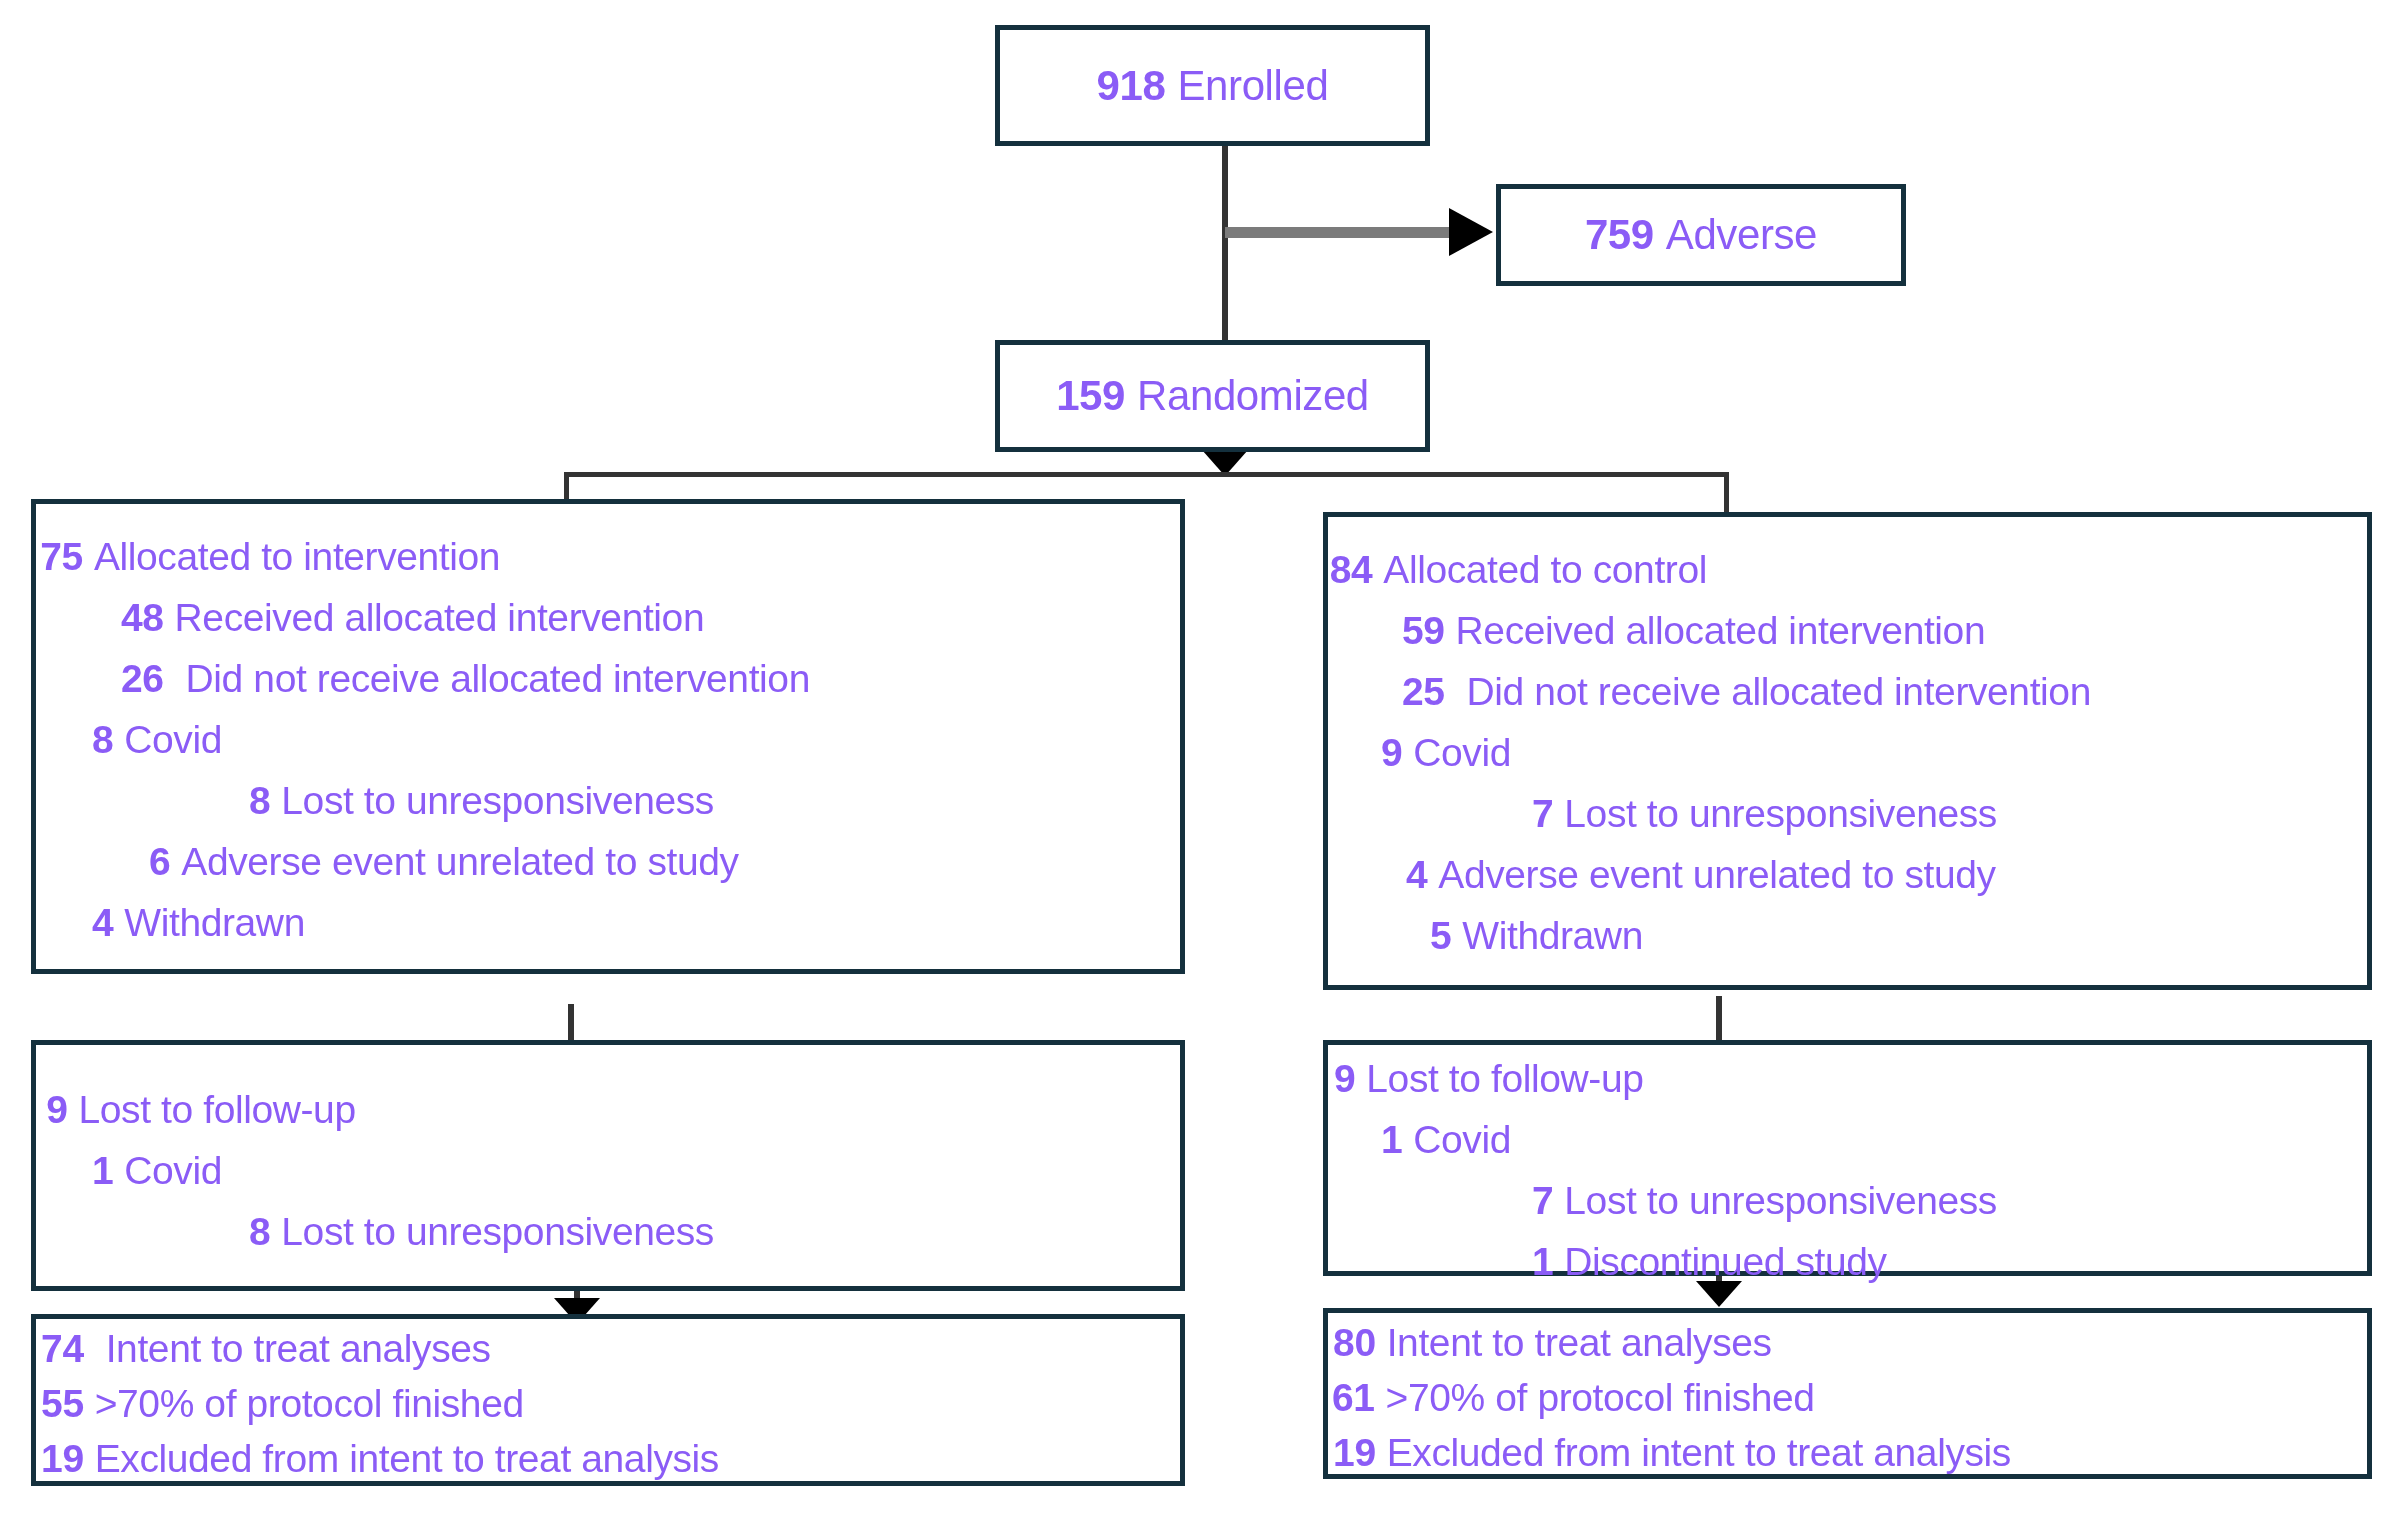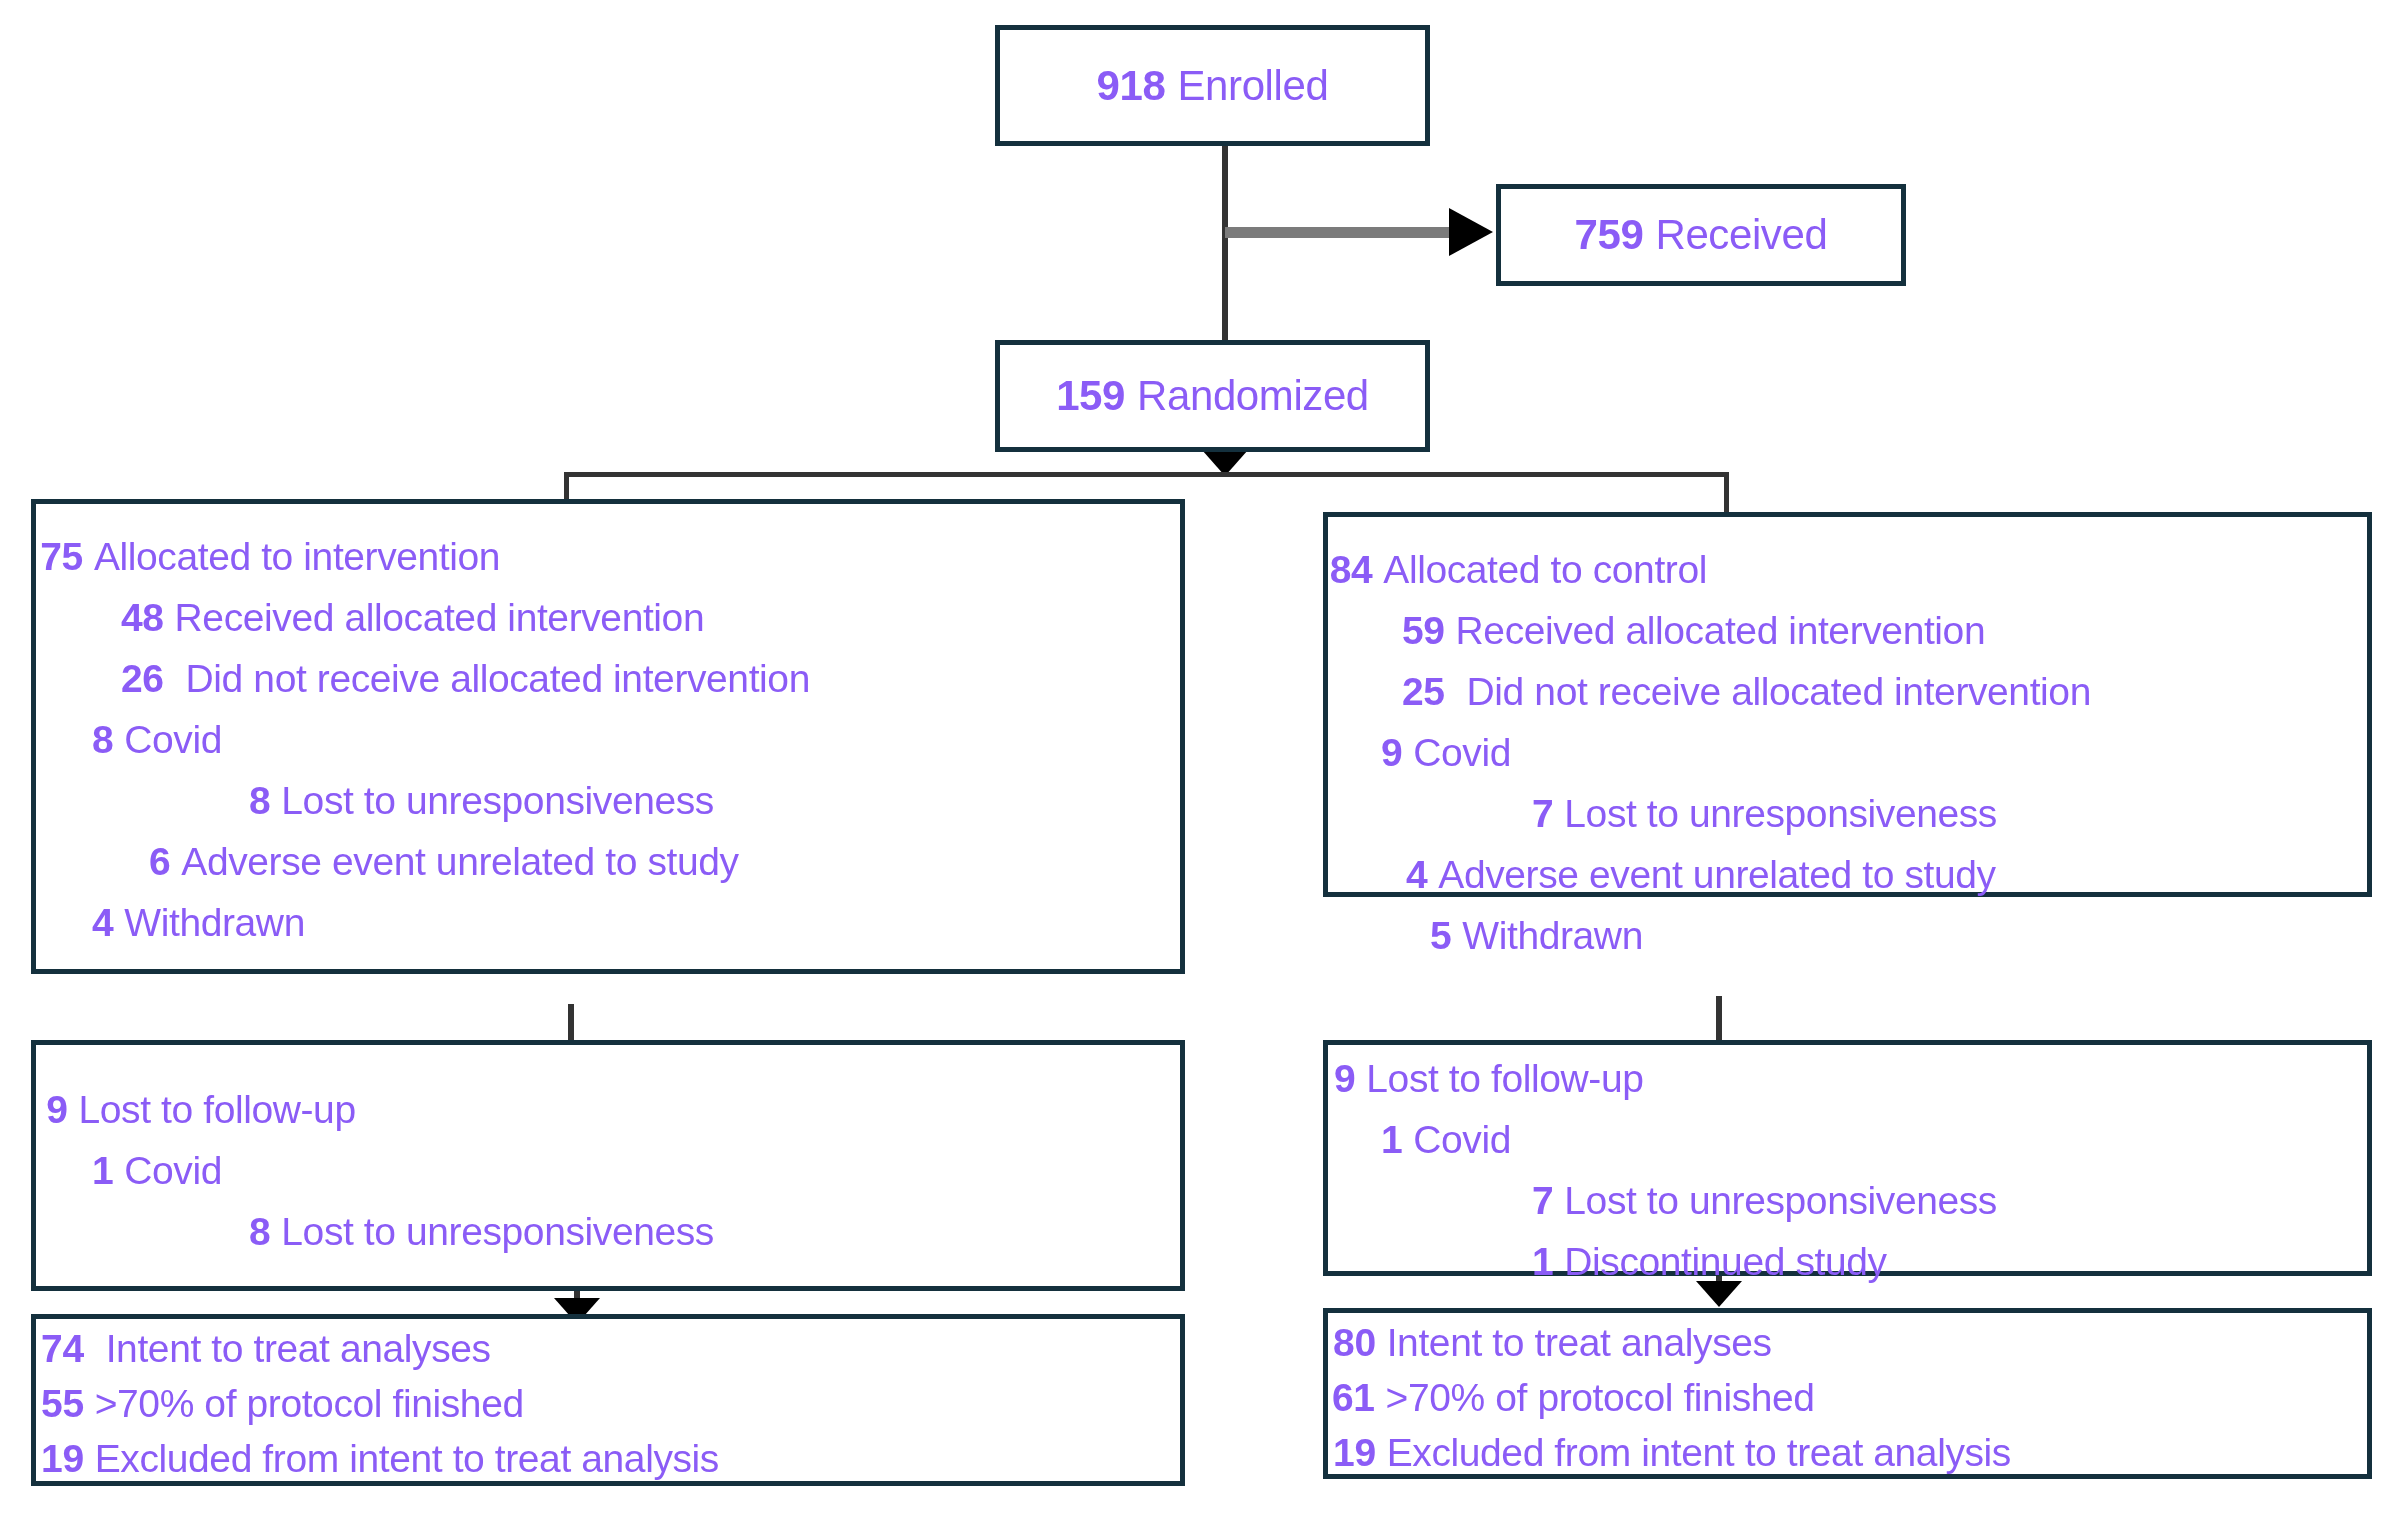--- a/index.html
+++ b/index.html
@@ -66,39 +66,39 @@
   <div class="vline" style="left:1716px;top:1271px;width:6px;height:13.7px;"></div>
   <div class="tri tri-down-lg" style="left:1696px;top:1281px;"></div>
 
   <div class="box center-box" style="left:995px;top:25px;width:435px;height:121px;">
     <b>918</b>
       <span>Enrolled</span>
   </div>
 
   <div class="box center-box" style="left:1496px;top:184px;width:410px;height:102px;">
     <b>759</b>
-      <span>Received</span>
+      <span>Adverse</span>
   </div>
 
   <div class="box center-box" style="left:995px;top:340px;width:435px;height:112px;">
     <b>159</b>
       <span>Randomized</span>
   </div>
 
   <div class="box list-box" style="left:31px;top:499px;width:1154px;height:475px;padding-top:22px;">
     <div class="line" style="padding-left:4.3px;"><b>75</b><span>Allocated to intervention</span></div>
     <div class="line" style="padding-left:85px;"><b>48</b><span>Received allocated intervention</span></div>
     <div class="line" style="padding-left:85px;"><b class="gap2">26</b><span>Did not receive allocated intervention</span></div>
     <div class="line" style="padding-left:56px;"><b>8</b><span>Covid</span></div>
     <div class="line" style="padding-left:213px;"><b>8</b><span>Lost to unresponsiveness</span></div>
     <div class="line" style="padding-left:113px;"><b>6</b><span>Adverse event unrelated to study</span></div>
     <div class="line" style="padding-left:56px;"><b>4</b><span>Withdrawn</span></div>
   </div>
 
-  <div class="box list-box" style="left:1323px;top:512px;width:1049px;height:385px;padding-top:22px;">
+  <div class="box list-box" style="left:1323px;top:512px;width:1049px;height:478px;padding-top:22px;">
     <div class="line" style="padding-left:1.7px;"><b>84</b><span>Allocated to control</span></div>
     <div class="line" style="padding-left:74px;"><b>59</b><span>Received allocated intervention</span></div>
     <div class="line" style="padding-left:74px;"><b class="gap2">25</b><span>Did not receive allocated intervention</span></div>
     <div class="line" style="padding-left:53px;"><b>9</b><span>Covid</span></div>
     <div class="line" style="padding-left:204px;"><b>7</b><span>Lost to unresponsiveness</span></div>
     <div class="line" style="padding-left:78px;"><b>4</b><span>Adverse event unrelated to study</span></div>
     <div class="line" style="padding-left:102px;"><b>5</b><span>Withdrawn</span></div>
   </div>
 
   <div class="box list-box" style="left:31px;top:1040px;width:1154px;height:251px;padding-top:34px;">

